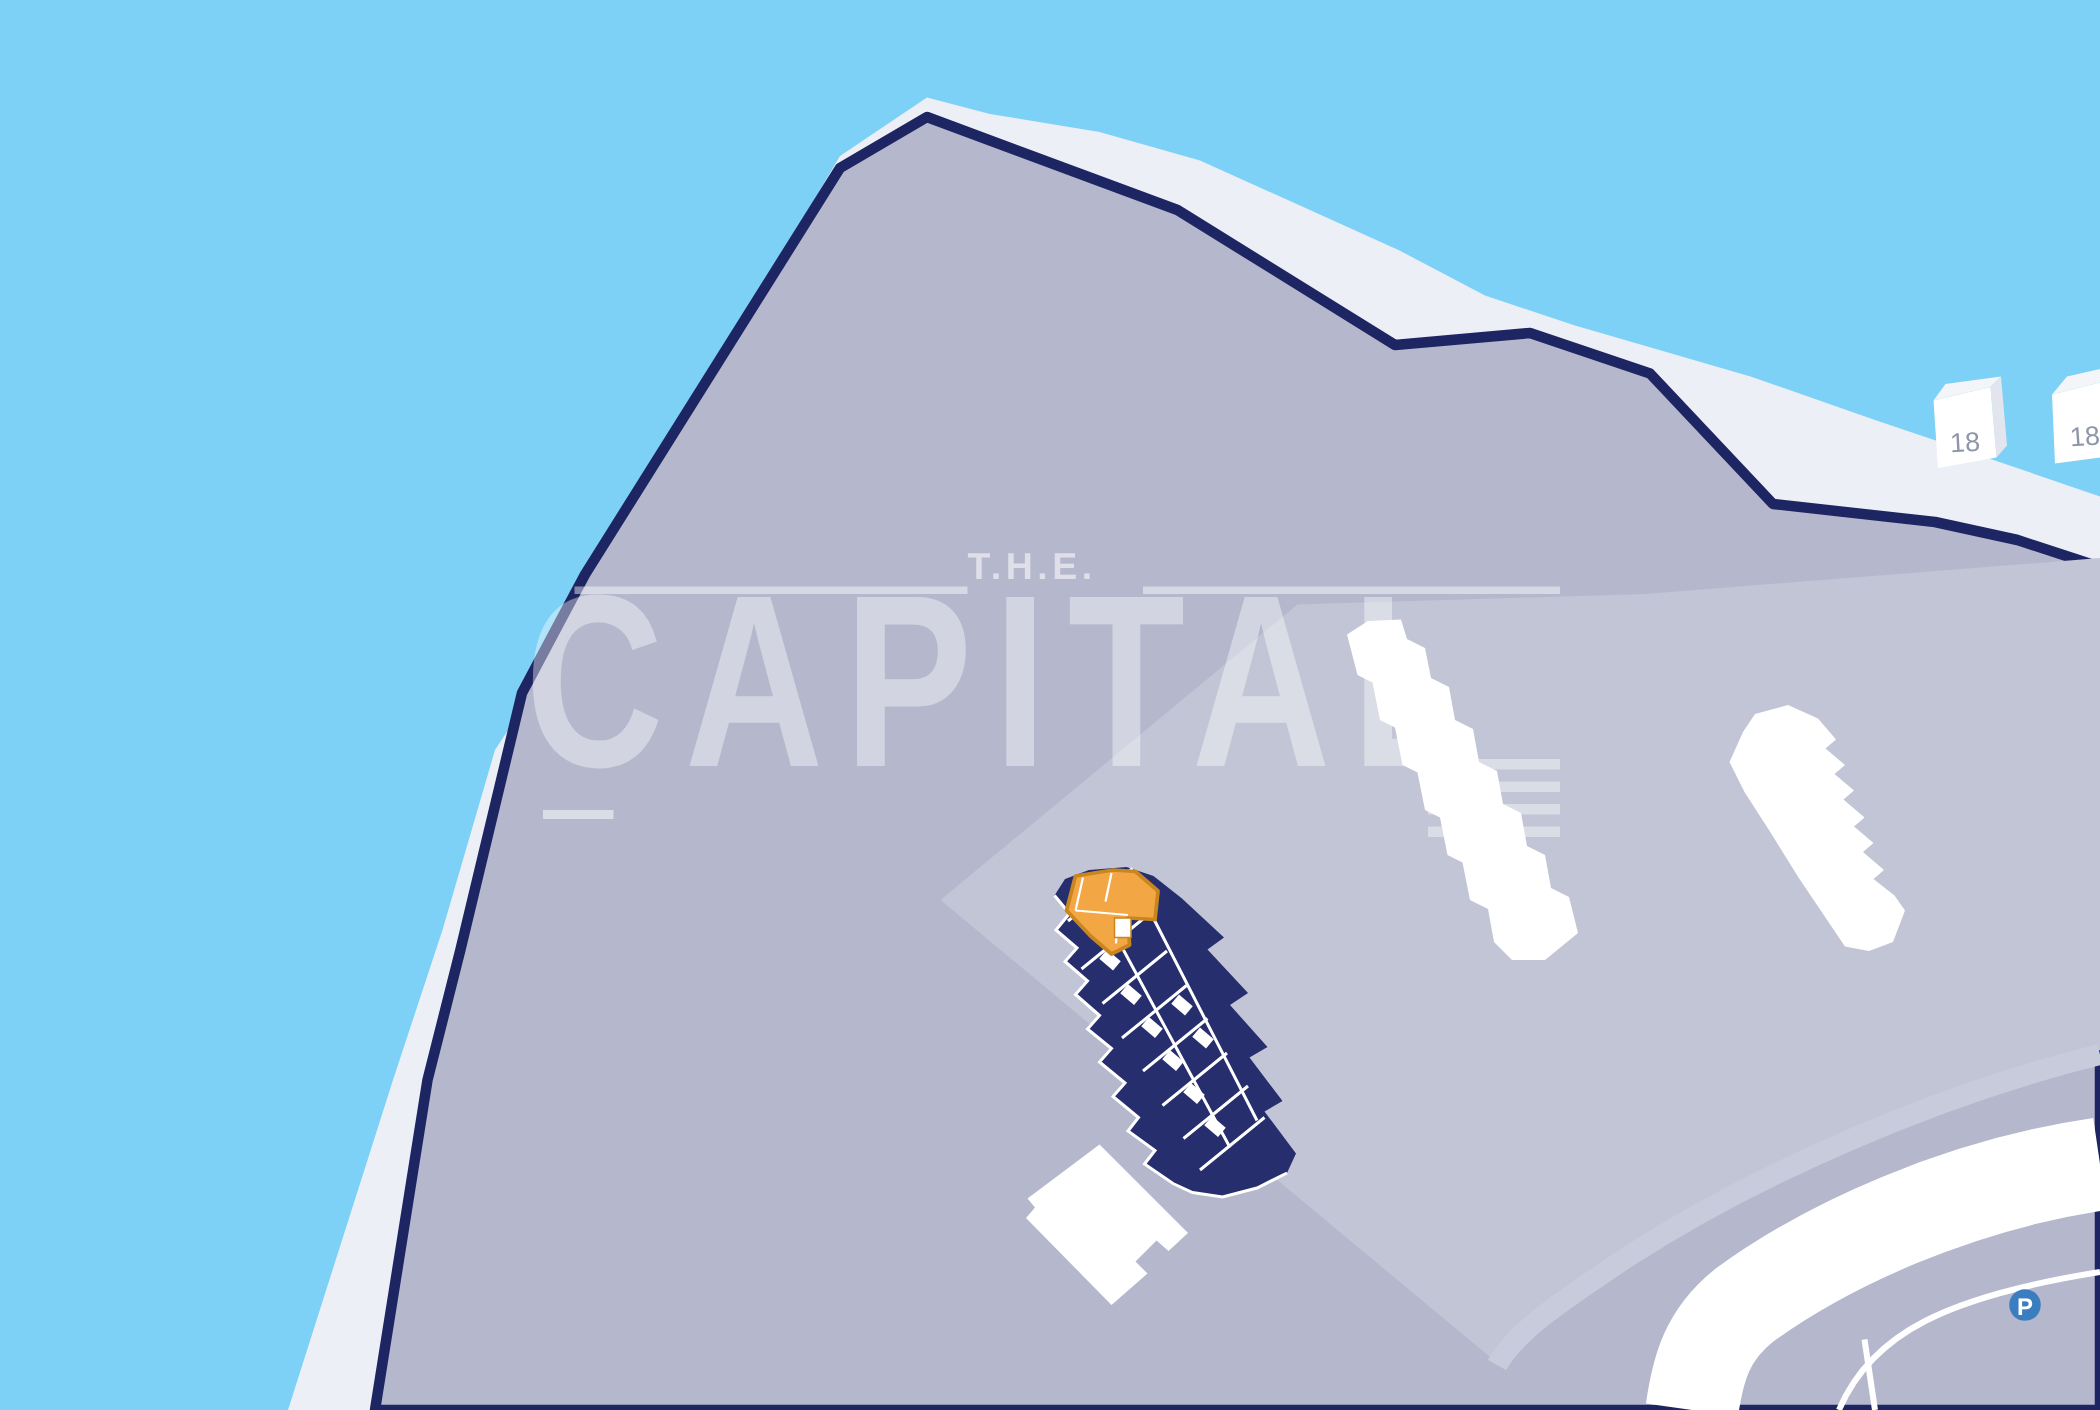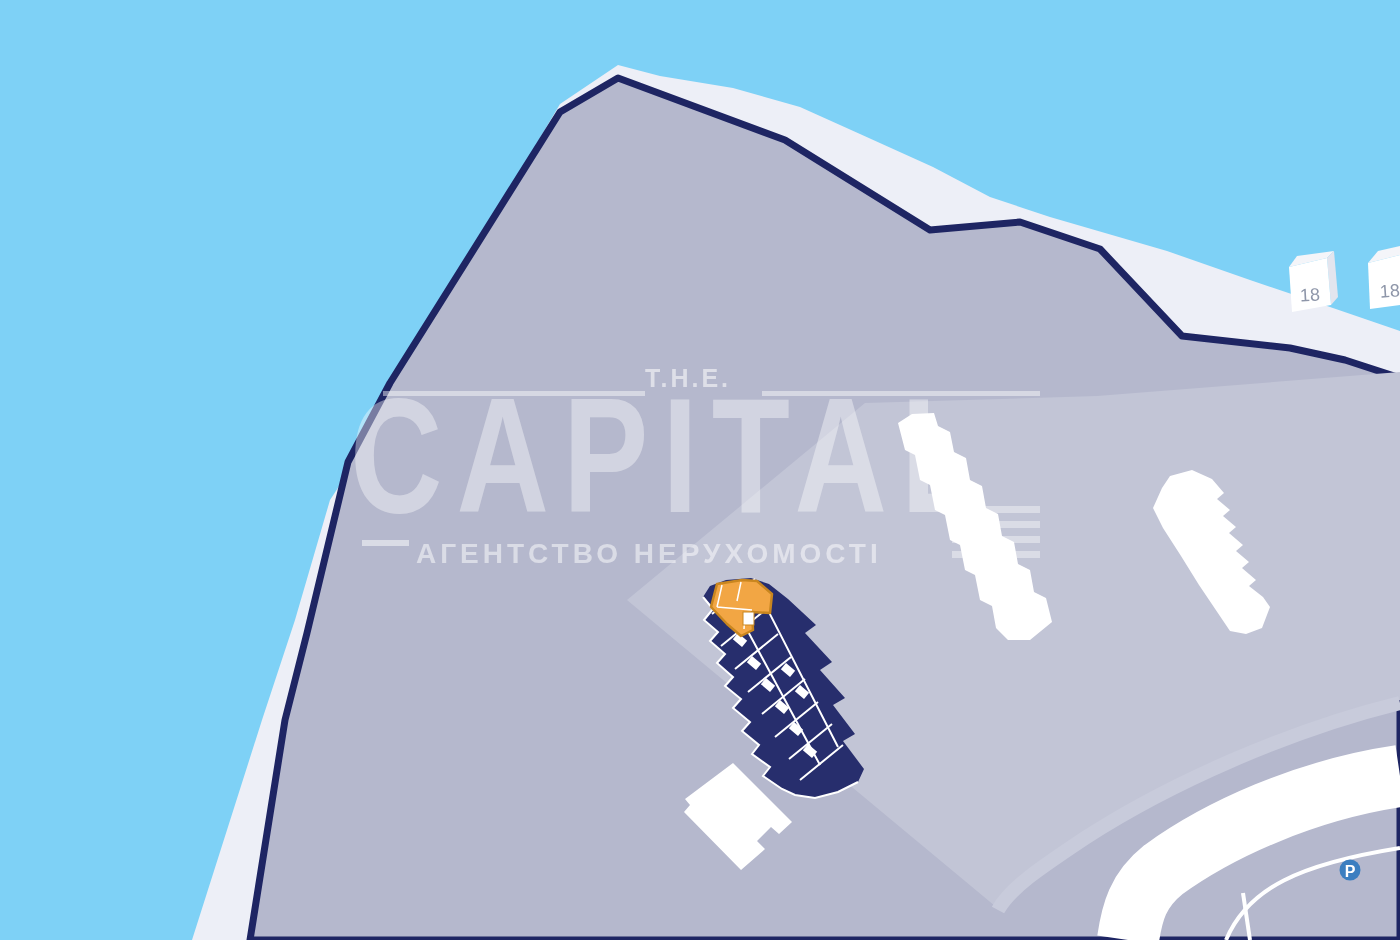--- a/index.html
+++ b/index.html
@@ -93,21 +93,20 @@
       <text x="1350" y="876.5" text-anchor="middle" font-size="16" font-weight="bold" fill="#ffffff" font-family="Liberation Sans, sans-serif">P</text>
     </g>
   </svg>
 
   <div class="wm">
     <div class="wm-line wm-line-l"></div>
     <div class="wm-the">T.H.E.</div>
     <div class="wm-line wm-line-r"></div>
     <div class="wm-title">CAPITAL</div>
     <div class="wm-subline"></div>
-    <div class="wm-sub">АГЕНТСТВО НЕРУХОМОСТІ</div>
     <div class="wm-ladder">
       <i></i>
         <i></i>
         <i></i>
         <i></i>
     </div>
   </div>
 
 </div>
 

